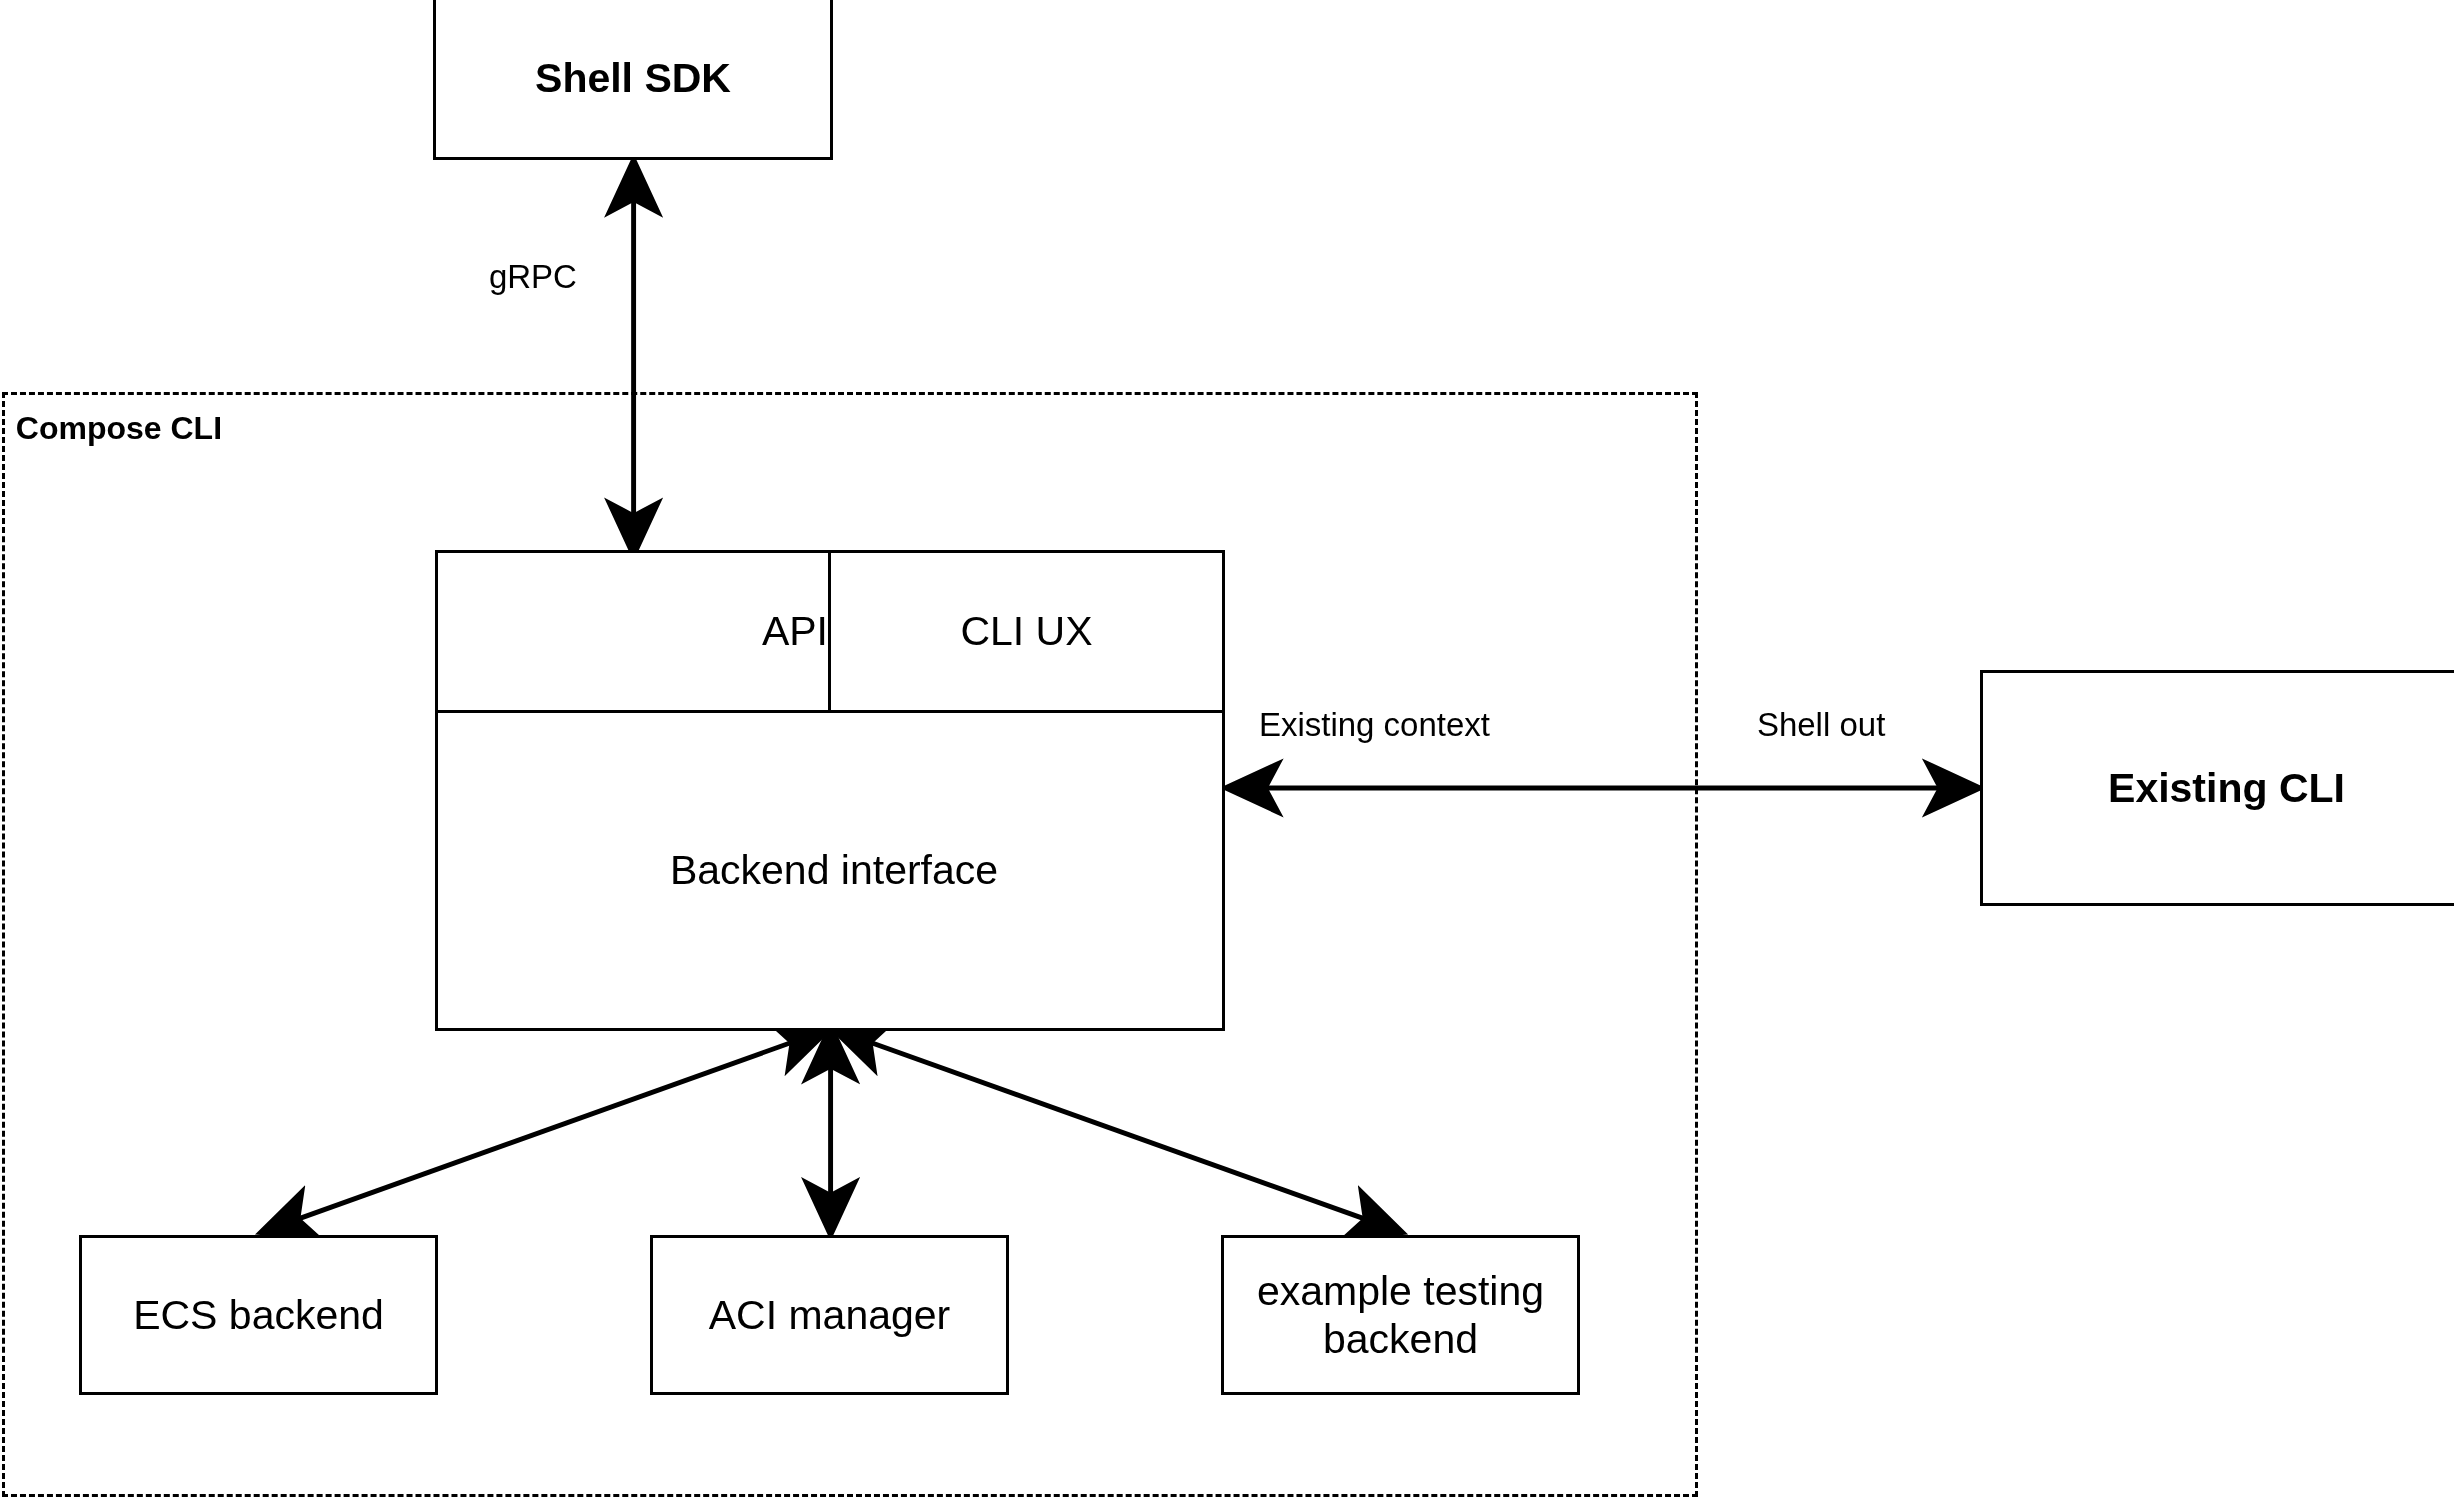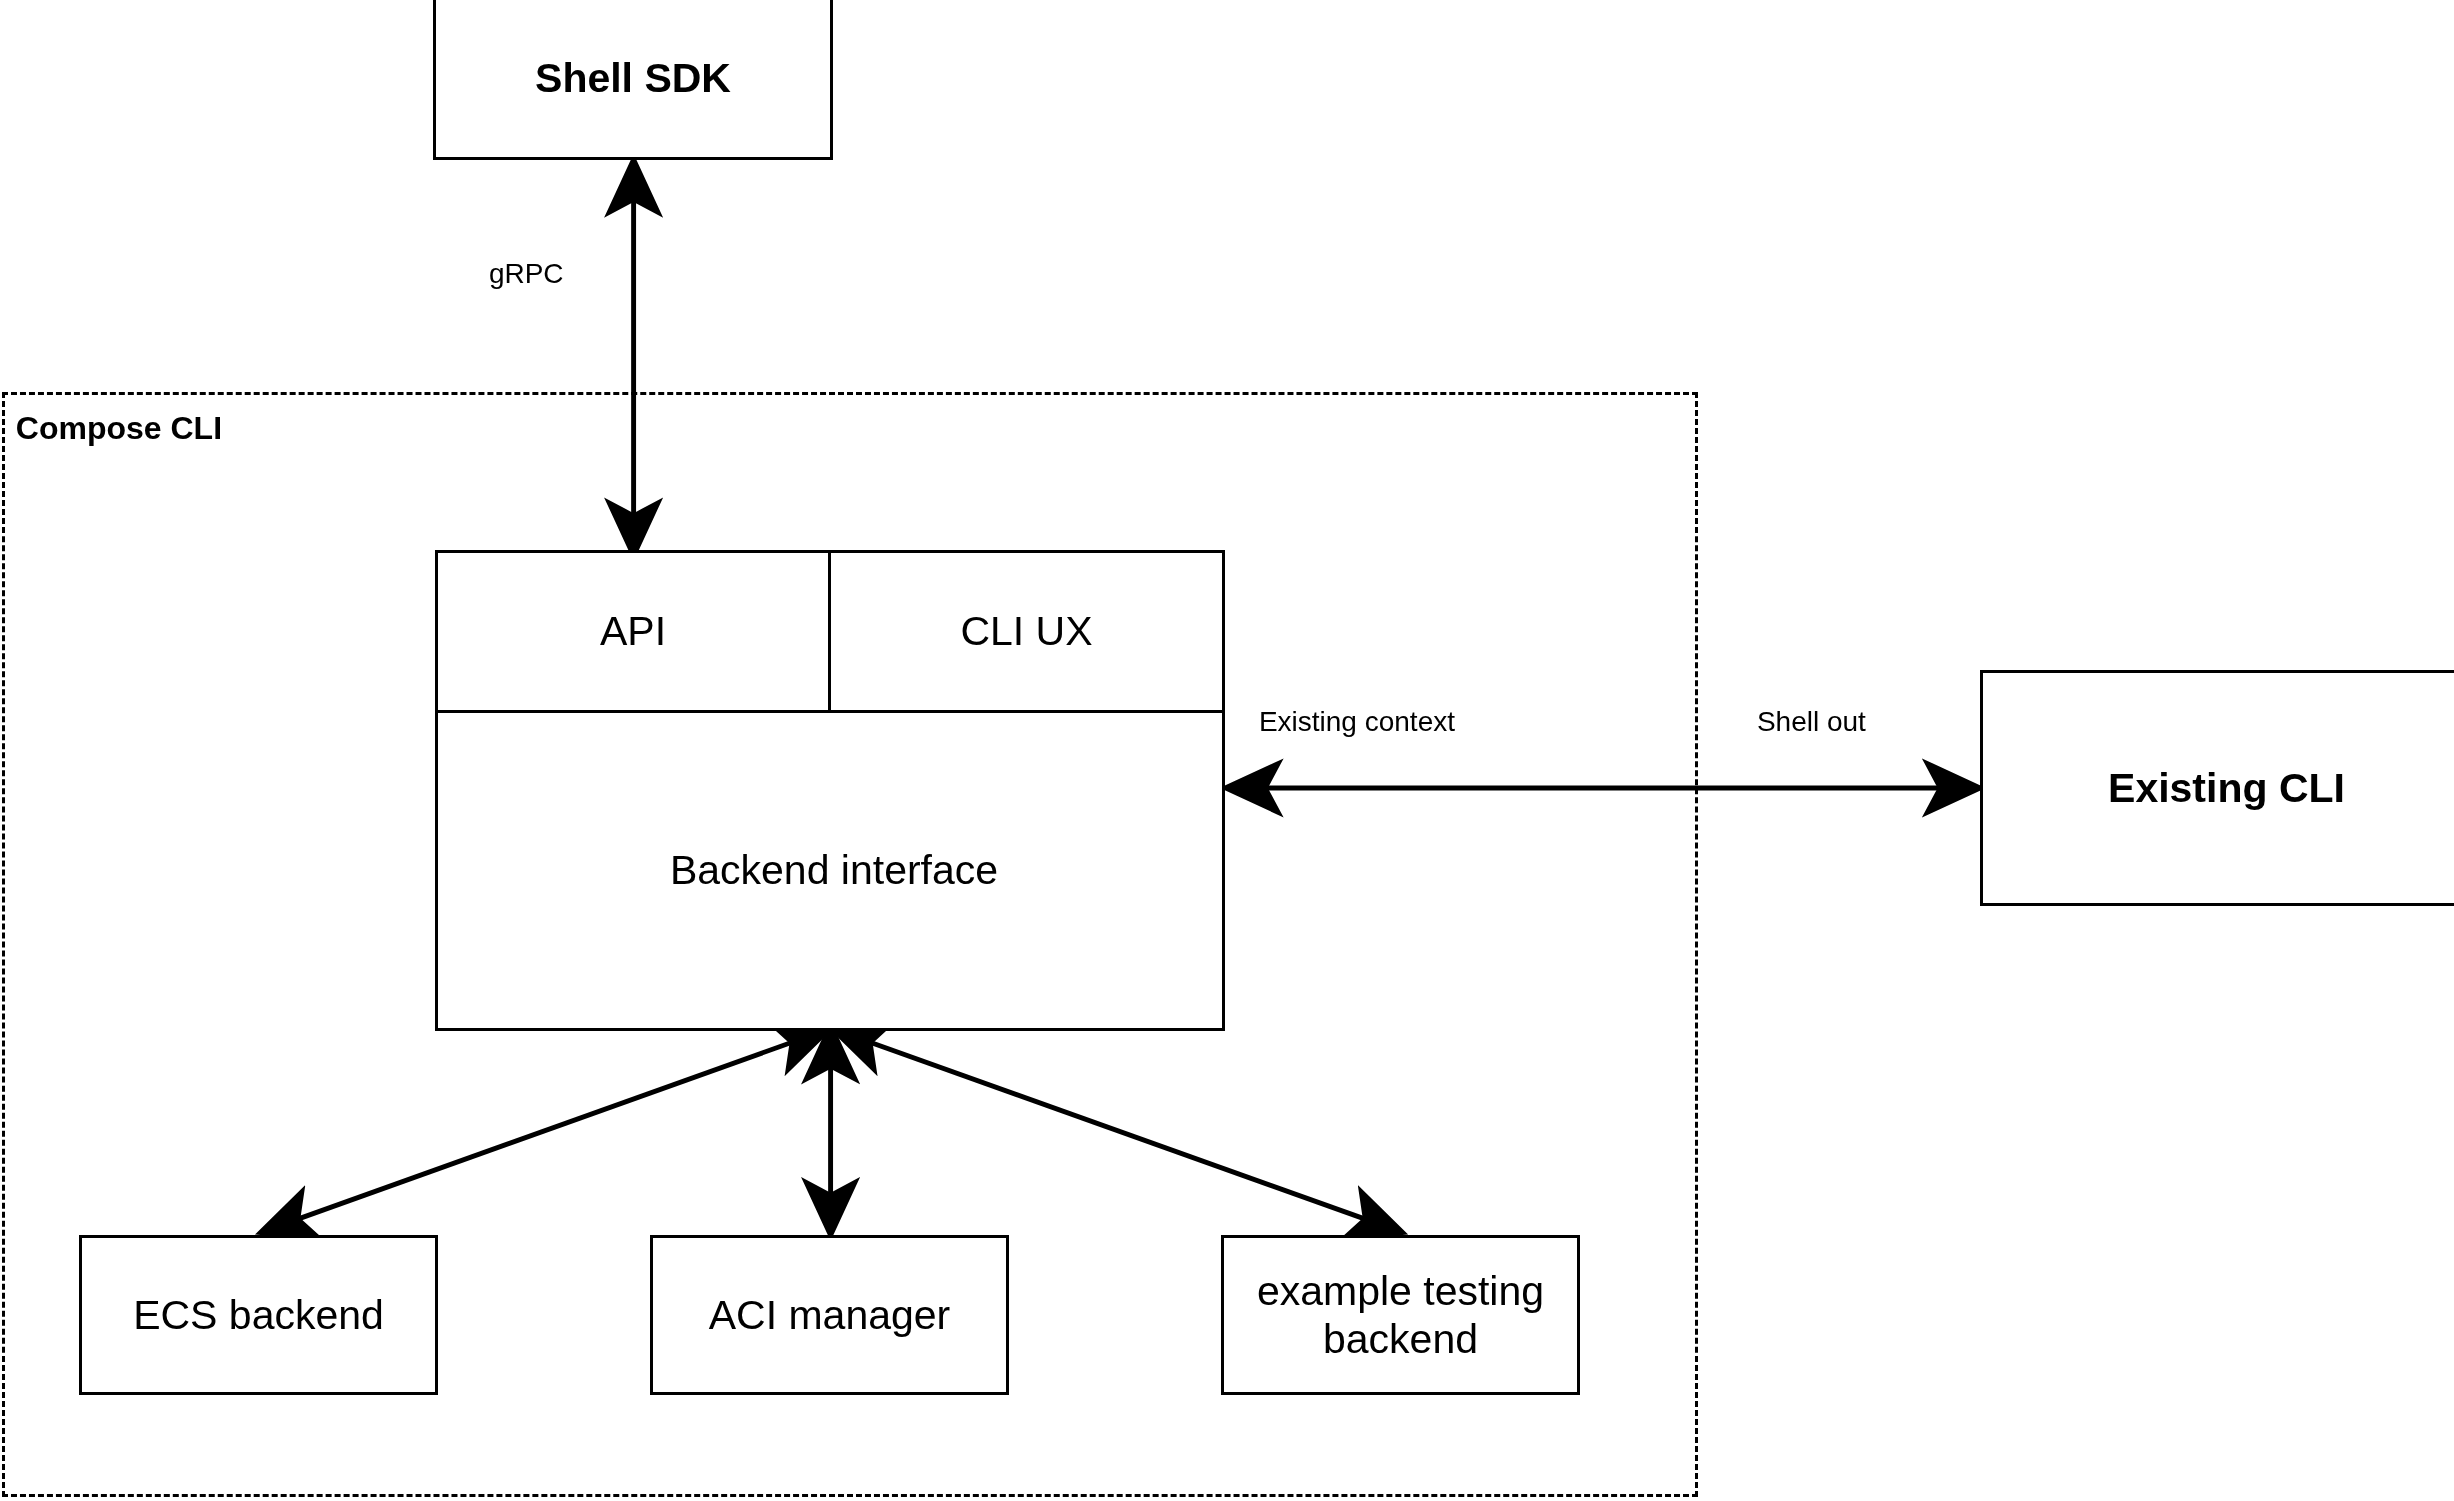--- a/index.html
+++ b/index.html
@@ -51,21 +51,21 @@
   }
   .group-title {
     position: absolute;
     font-size: 32px;
     font-weight: 700;
     color: #000000;
     white-space: nowrap;
   }
   .edge-label {
     position: absolute;
-    font-size: 28px;
+    font-size: 33px;
     font-weight: 400;
     color: #000000;
     white-space: nowrap;
     background: #ffffff;
     padding: 0 5.9px;
   }
   .stack {
     position: absolute;
     box-sizing: border-box;
     border: 3.9px solid #000000;
@@ -126,21 +126,21 @@
   <div class="group-title" style="left:15.8px; top:410px;">Compose CLI</div>
 
   <div class="node-box" style="left:433px; top:-3.9px; width:400px; height:164px;">
     <span class="node-label bold">Shell SDK</span>
   </div>
 
   <div class="edge-label" style="left:483px; top:258px;">gRPC</div>
 
   <div class="stack" style="left:435px; top:550px; width:790px; height:481px;">
     <div class="stack-row" style="height:160px;">
-      <div class="stack-cell" style="width:393px;">
+      <div class="stack-cell" style="width:393px;justify-content:flex-end;">
         <span>API</span>
       </div>
       <div class="stack-cell" style="flex:1;">
         <span>CLI UX</span>
       </div>
     </div>
     <div class="stack-row" style="flex:1;margin-left:8px;">
       <div class="stack-cell" style="flex:1;">
         <span>Backend interface</span>
       </div>

